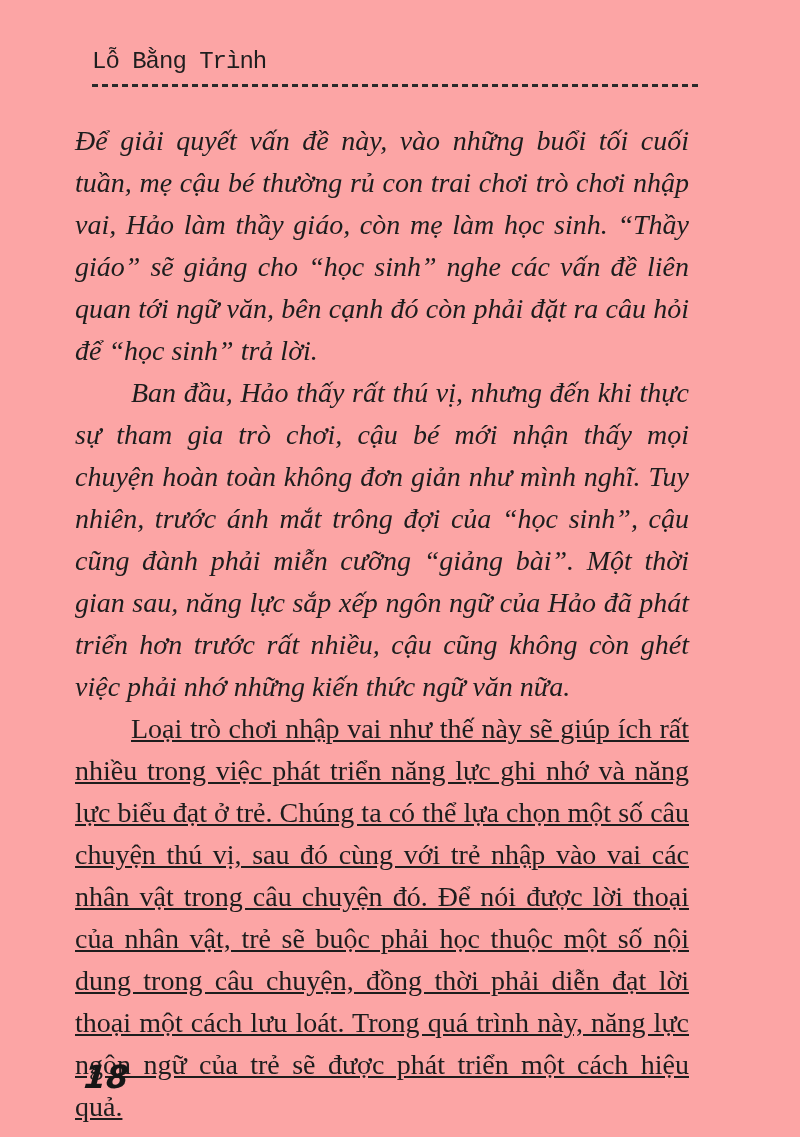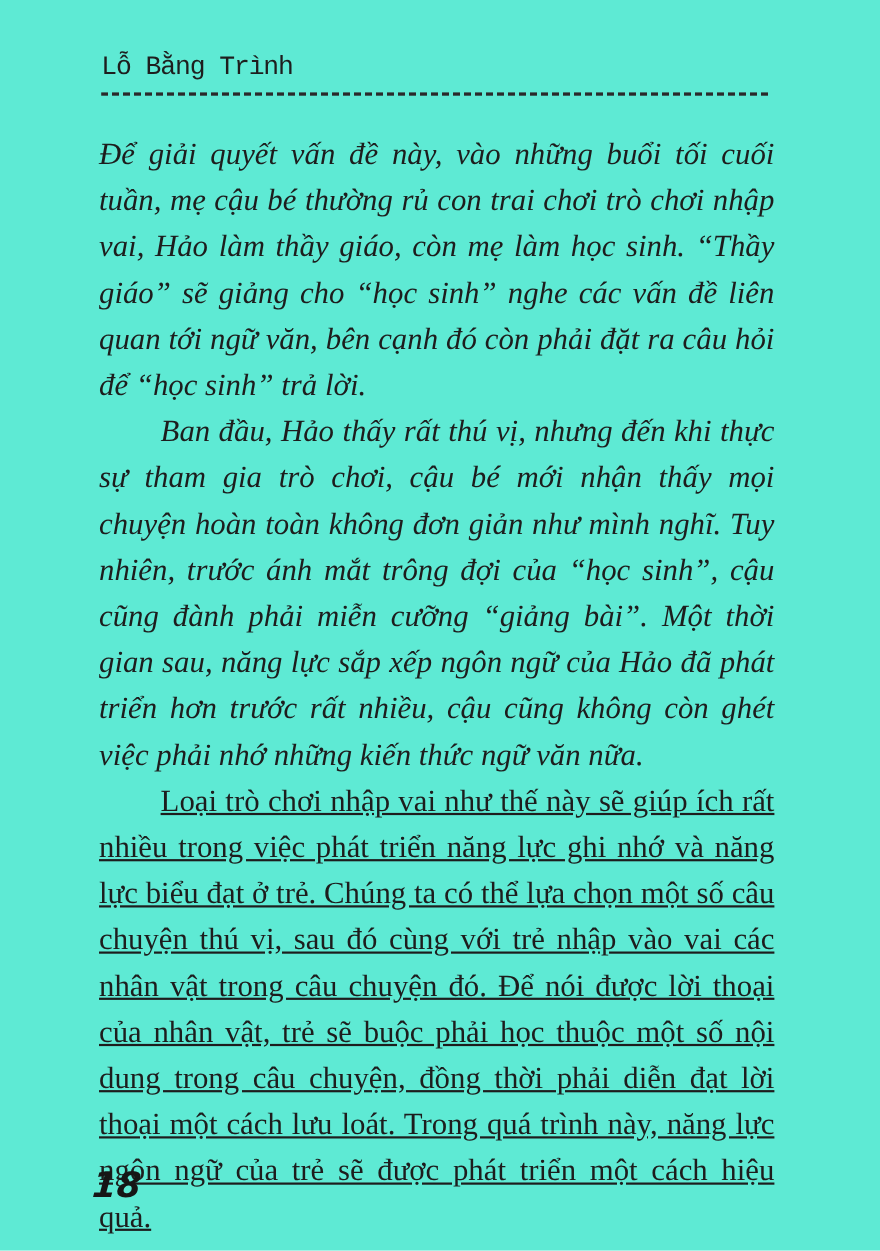--- a/index.html
+++ b/index.html
@@ -4,21 +4,21 @@
 <style>
   html, body {
     margin: 0;
     padding: 0;
     background: #ffffff;
   }
   .book-page {
     position: relative;
     width: 800px;
     height: 1137px;
-    background: #5eead4;
+    background: #fca5a5;
     color: #1d1d1d;
     overflow: hidden;
     font-family: "Liberation Serif", serif;
   }
   .page-header {
     position: absolute;
     left: 92px;
     top: 48px;
     width: 610px;
   }
@@ -37,21 +37,21 @@
     width: 608px;
     height: 3px;
     background: repeating-linear-gradient(
       to right,
       #2a2a2a 0px, #2a2a2a 6px,
       transparent 6px, transparent 10px
     );
   }
   .page-body {
     position: absolute;
-    left: 90px;
+    left: 75px;
     top: 120px;
     width: 614px;
     font-size: 28px;
     line-height: 42px;
     text-align: justify;
     color: #1d1d1d;
   }
   .page-body p {
     margin: 0;
     padding: 0;

